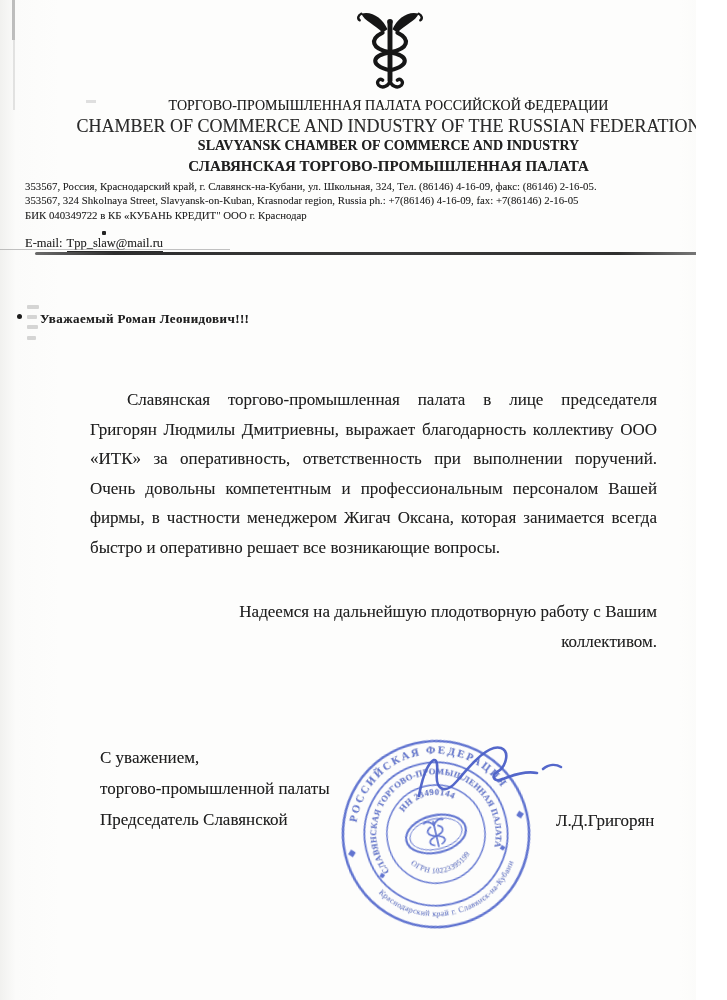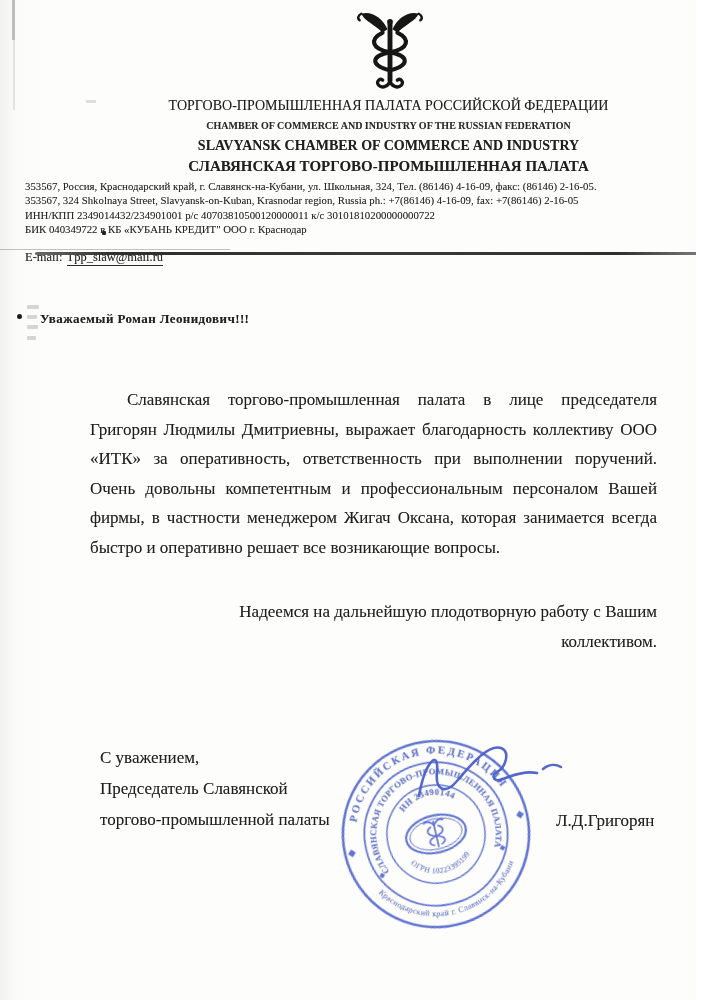--- a/index.html
+++ b/index.html
@@ -7,21 +7,21 @@
     position:relative;width:696px;height:1000px;overflow:hidden;
     background:linear-gradient(90deg,#f1f1ef 0px,#fbfbfa 16px,#fdfdfc 60px,#fdfdfc 680px,#f8f8f6 727px);
     font-family:"Liberation Serif","DejaVu Serif",serif;
     color:#202020;
     text-shadow:0 0 .5px rgba(40,40,40,.35);
   }
   
   .logo{position:absolute;left:352px;top:8px;width:76px;height:82px;}
   .org{position:absolute;left:50px;width:677px;text-align:center;white-space:nowrap;}
   .org1{top:96px;font-size:14px;line-height:20px;}
-  .org2{top:116px;font-size:10px;line-height:20px;color:#2b2b2b;font-weight:bold;}
+  .org2{top:116px;font-size:18px;line-height:20px;color:#2b2b2b;}
   .org3{top:136px;font-size:14px;line-height:20px;font-weight:bold;}
   .org4{top:156px;font-size:15px;line-height:20px;font-weight:bold;}
   .contact{position:absolute;left:25px;top:179px;width:677px;text-align:left;font-size:10.8px;line-height:14.3px;color:#262626;}
   .contact div{white-space:nowrap;}
   .email-line{margin-top:14px;font-size:12.5px;}
   .email-u{border-bottom:1px solid #2a2a2a;padding-bottom:1px;margin-left:4px;}
   .divider{position:absolute;left:35px;top:252px;width:662px;height:3px;border-radius:2px;
     background:linear-gradient(90deg,#6a6a6a,#2e2e2e 12%,#3a3a3a 55%,#2f2f2f 88%,#777);}
   .divider-thin{position:absolute;left:0px;top:249px;width:230px;height:1px;background:#9a9a9a;opacity:.6;}
   
@@ -80,38 +80,37 @@
   </div>
 
   <div class="org org1">ТОРГОВО-ПРОМЫШЛЕННАЯ ПАЛАТА РОССИЙСКОЙ ФЕДЕРАЦИИ</div>
   <div class="org org2">CHAMBER OF COMMERCE AND INDUSTRY OF THE RUSSIAN FEDERATION</div>
   <div class="org org3">SLAVYANSK CHAMBER OF COMMERCE AND INDUSTRY</div>
   <div class="org org4">СЛАВЯНСКАЯ ТОРГОВО-ПРОМЫШЛЕННАЯ ПАЛАТА</div>
 
   <div class="contact">
     <div>353567, Россия, Краснодарский край, г. Славянск-на-Кубани, ул. Школьная, 324, Тел. (86146) 4-16-09, факс: (86146) 2-16-05.</div>
     <div>353567, 324 Shkolnaya Street, Slavyansk-on-Kuban, Krasnodar region, Russia ph.: +7(86146) 4-16-09, fax: +7(86146) 2-16-05</div>
-    <div>ИНН/КПП 2349014432/234901001  р/с 40703810500120000011 к/с 30101810200000000722</div>
     <div>БИК 040349722  в КБ «КУБАНЬ КРЕДИТ" ООО г. Краснодар</div>
     <div class="email-line">
       <span>E-mail:</span><span class="email-u">Tpp_slaw@mail.ru</span>
     </div>
   </div>
 
   <div class="divider-thin"></div>
   <div class="divider"></div>
 
   <div class="salutation">Уважаемый Роман Леонидович!!!</div>
   <p class="body-par p1">Славянская торгово-промышленная палата в лице председателя Григорян Людмилы Дмитриевны, выражает благодарность коллективу ООО «ИТК» за оперативность, ответственность при выполнении поручений. Очень довольны компетентным и профессиональным персоналом Вашей фирмы, в частности менеджером Жигач Оксана, которая занимается всегда быстро и оперативно решает все возникающие вопросы.</p>
   <p class="body-par p2">Надеемся на дальнейшую плодотворную работу с Вашим коллективом.</p>
 
   <div class="closing">
     <div>С уважением,</div>
+    <div>торгово-промышленной палаты</div>
     <div>Председатель Славянской</div>
-    <div>торгово-промышленной палаты</div>
   </div>
 
   <div class="stamp">
     <svg viewBox="0 0 200 200" width="196" height="196">
       <defs>
         <path id="arcOuterTop" d="M 18.3,92.9 A 82,82 0 0 1 181.7,92.9" fill="none"></path>
         <path id="arcOuterBottom" d="M 21.1,128.7 A 84,84 0 0 0 178.9,128.7" fill="none"></path>
         <path id="arcMiddle" d="M 60.8,146.7 A 61,61 0 1 1 139.2,146.7" fill="none"></path>
         <path id="arcInn" d="M 74.3,69.4 A 40,40 0 0 1 125.7,69.4" fill="none"></path>
         <path id="arcOgrn" d="M 69.4,125.7 A 40,40 0 0 0 130.6,125.7" fill="none"></path>

